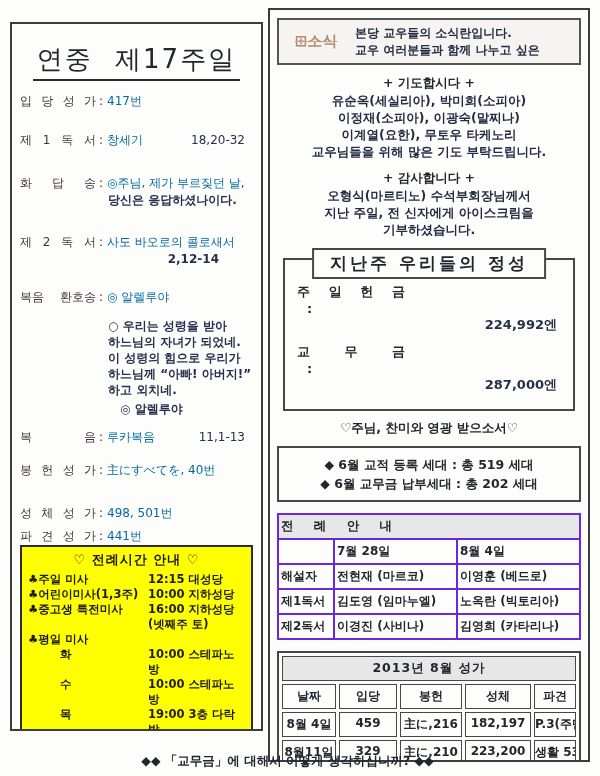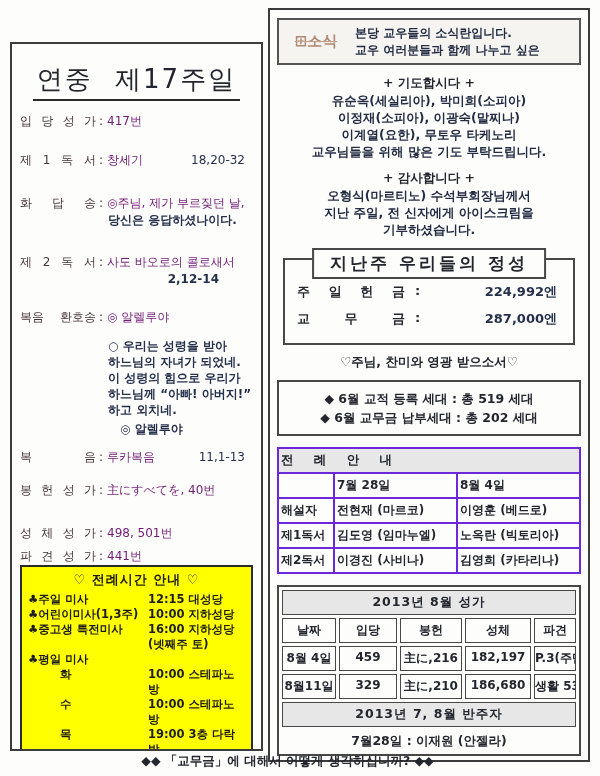--- a/index.html
+++ b/index.html
@@ -4,30 +4,30 @@
 <style>
   * { margin:0; padding:0; box-sizing:border-box; }
   html,body { width:600px; height:776px; }
   body {
     position:relative; background:#fdfdfb;
     font-family:"DejaVu Sans","Liberation Sans",sans-serif;
     color:#222734; overflow:hidden;
   }
   
   .col-left {
-    position:absolute; left:10px; top:42px; width:253px; height:709px;
+    position:absolute; left:10px; top:22px; width:253px; height:709px;
     border:2px solid #3c3c3c; background:#fdfdfb; padding:4px 8px 6px;
     display:flex; flex-direction:column; overflow:hidden;
   }
   .main-title { text-align:center; margin:14px 0 6px; font-size:26px; letter-spacing:2px; word-spacing:12px; color:#23262e; }
   .main-title span { border-bottom:2px solid #2a2a2a; padding:0 4px 5px; }
   .lrow { display:flex; font-size:12px; font-weight:normal; line-height:17px; }
   .lbl { width:76px; flex:none; text-align:justify; text-align-last:justify; color:#473339; }
   .colon { padding:0 4px 0 3px; color:#473339; }
-  .val { color:#701a75; }
+  .val { color:#0369a1; }
   .ref { margin-left:auto; padding-right:8px; color:#25304c; }
   .cont { padding-left:88px; font-size:12px; font-weight:bold; line-height:16px; color:#25304c; }
   .cont.right { text-align:right; padding-right:34px; padding-left:0; }
   .verse { margin-top:12px; }
   .refrain { padding-left:100px; margin-top:3px; }
   .mt10{margin-top:10px}.mt16{margin-top:16px}
   .mt22{margin-top:22px}.mt26{margin-top:26px}.mt6{margin-top:6px}.mt12{margin-top:12px}
   
   .schedule {
     margin-top:auto; border:2px solid #2b2b2b; background:#ffff00;
@@ -48,21 +48,21 @@
   .news-text { font-size:12px; line-height:16.5px; color:#232c44; }
   .pray { margin-top:9px; text-align:center; font-size:12.5px; line-height:17px; color:#232c44; }
   .ptitle { margin-bottom:1px; color:#23262e; }
   
   .offerbox { position:relative; border:2px solid #474747; margin:20px 6px 0; padding:16px 8px 6px; }
   .offer-title {
     position:absolute; top:-12px; left:50%; transform:translateX(-50%);
     background:#fdfdfb; border:2px solid #474747; padding:2px 16px;
     font-size:17px; letter-spacing:3px; white-space:nowrap; color:#23262e;
   }
-  .orow { display:flex; font-size:13px; margin:7px 4px 9px; color:#23262e; }
+  .orow { display:flex; font-size:13px; margin:7px 4px 9px; color:#23262e;flex-direction:column; }
   .olbl { width:108px; flex:none; text-align:justify; text-align-last:justify; }
   .ocolon { padding:0 6px 0 10px; }
   .oval { margin-left:auto; padding-right:4px; color:#25304c; }
   .blessing { text-align:center; font-size:12.5px; margin-top:9px; color:#23262e; }
   .regbox { border:2px solid #474747; margin-top:9px; padding:7px 4px; font-size:12.5px; line-height:19px; text-align:center; color:#23262e; }
   
   .ltable { width:100%; margin-top:11px; border-collapse:collapse; font-size:12px; color:#23262e; }
   .ltable td { border:2px solid #6d28d9; padding:3px 2px; }
   .ltable .thead { background:#e7e7e7; letter-spacing:8px; font-size:12.5px; }
   .ltable .c0 { width:56px; }
@@ -266,21 +266,21 @@
       <div class="hcell hc0">8월 4일</div>
       <div class="hcell hc1">459</div>
       <div class="hcell hc2">主に,216</div>
       <div class="hcell hc3">182,197</div>
       <div class="hcell hc4">P.3(주만.</div>
     </div>
     <div class="hrow">
       <div class="hcell hc0">8월11일</div>
       <div class="hcell hc1">329</div>
       <div class="hcell hc2">主に,210</div>
-      <div class="hcell hc3">186,680</div>
+      <div class="hcell hc3">223,200</div>
       <div class="hcell hc4">생활 53</div>
     </div>
     <div class="htitle" style="margin-top:3px">2013년 7, 8월 반주자</div>
     <div class="acc">
       <div>7월28일  : 이재원 (안젤라)</div>
 
     </div>
   </div>
 
 </div>

